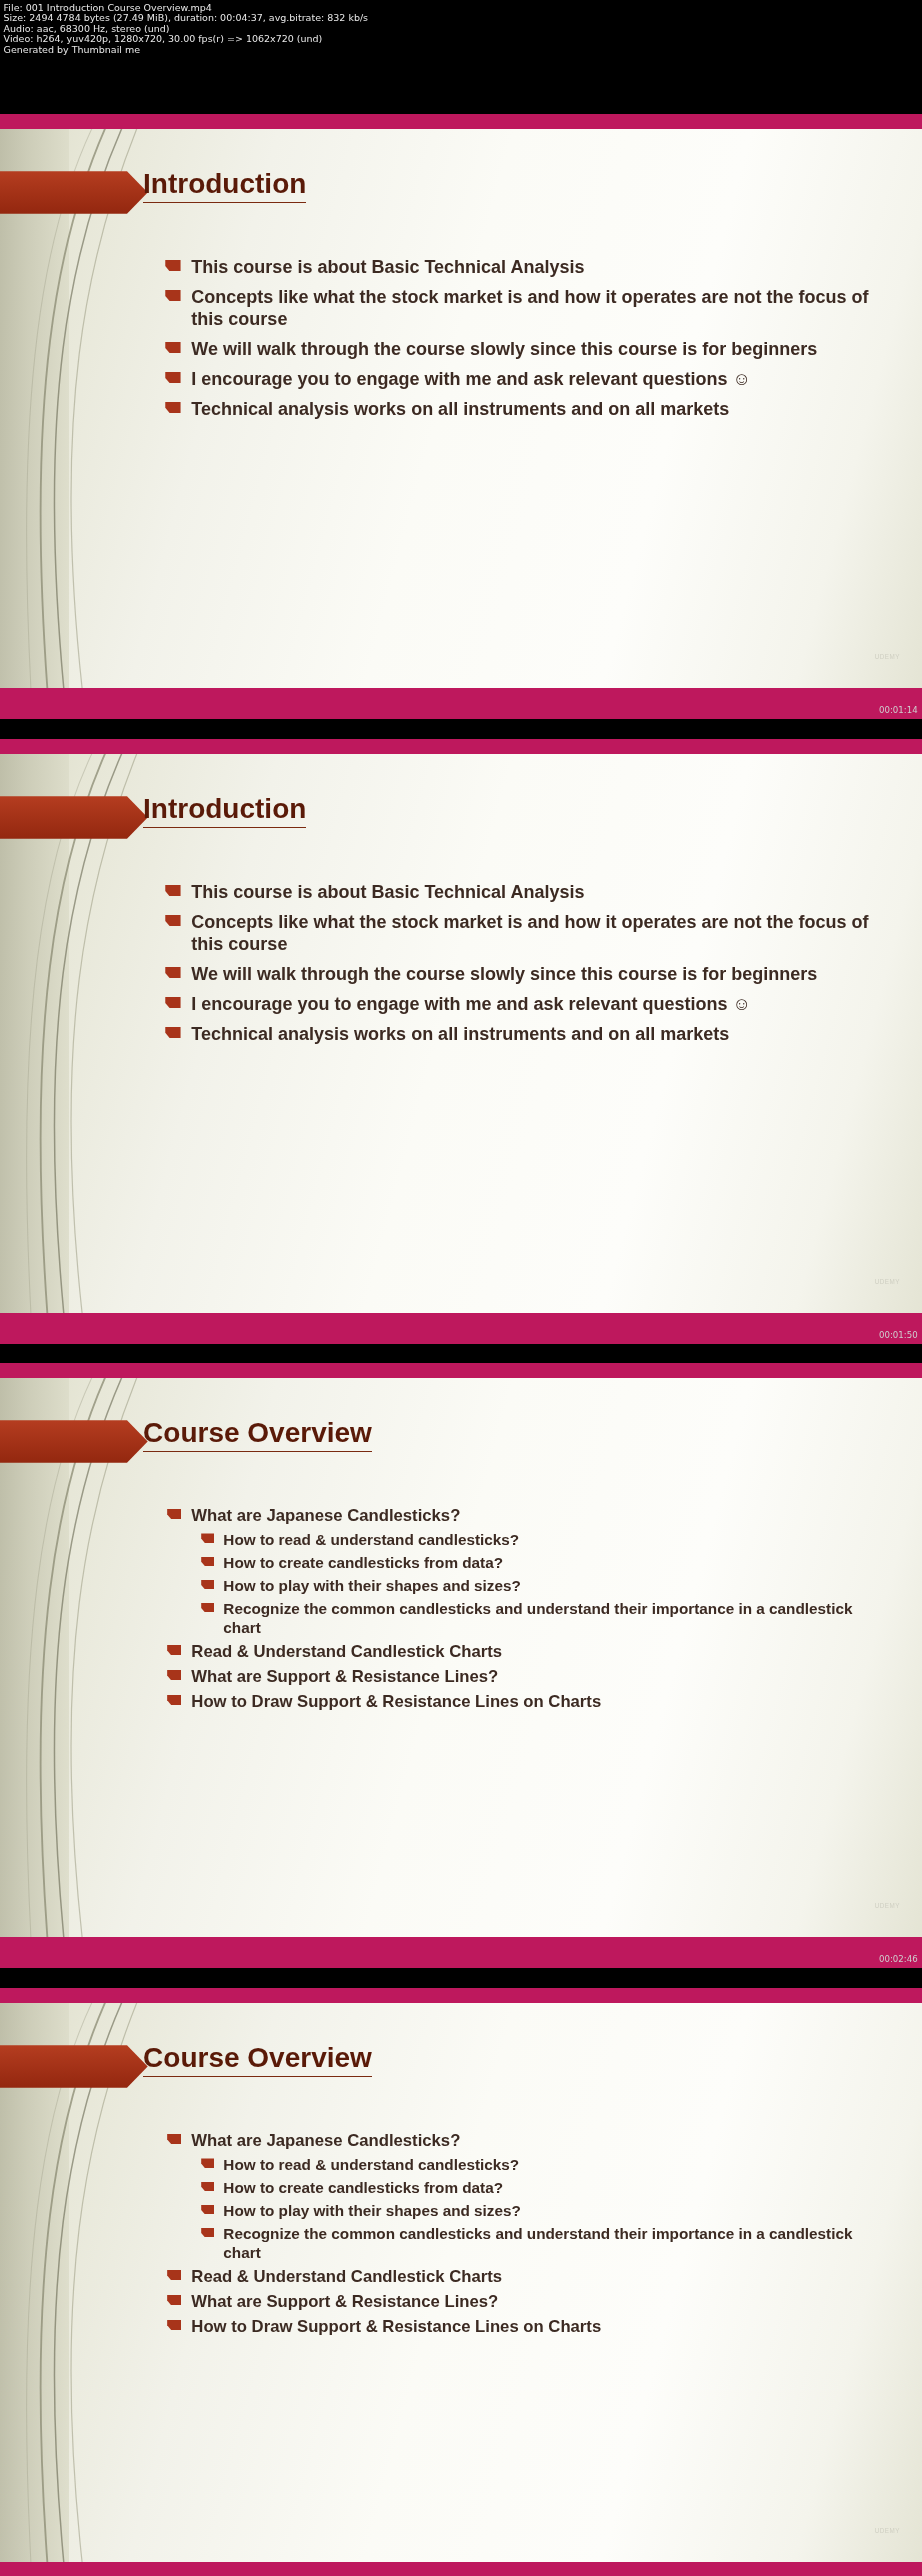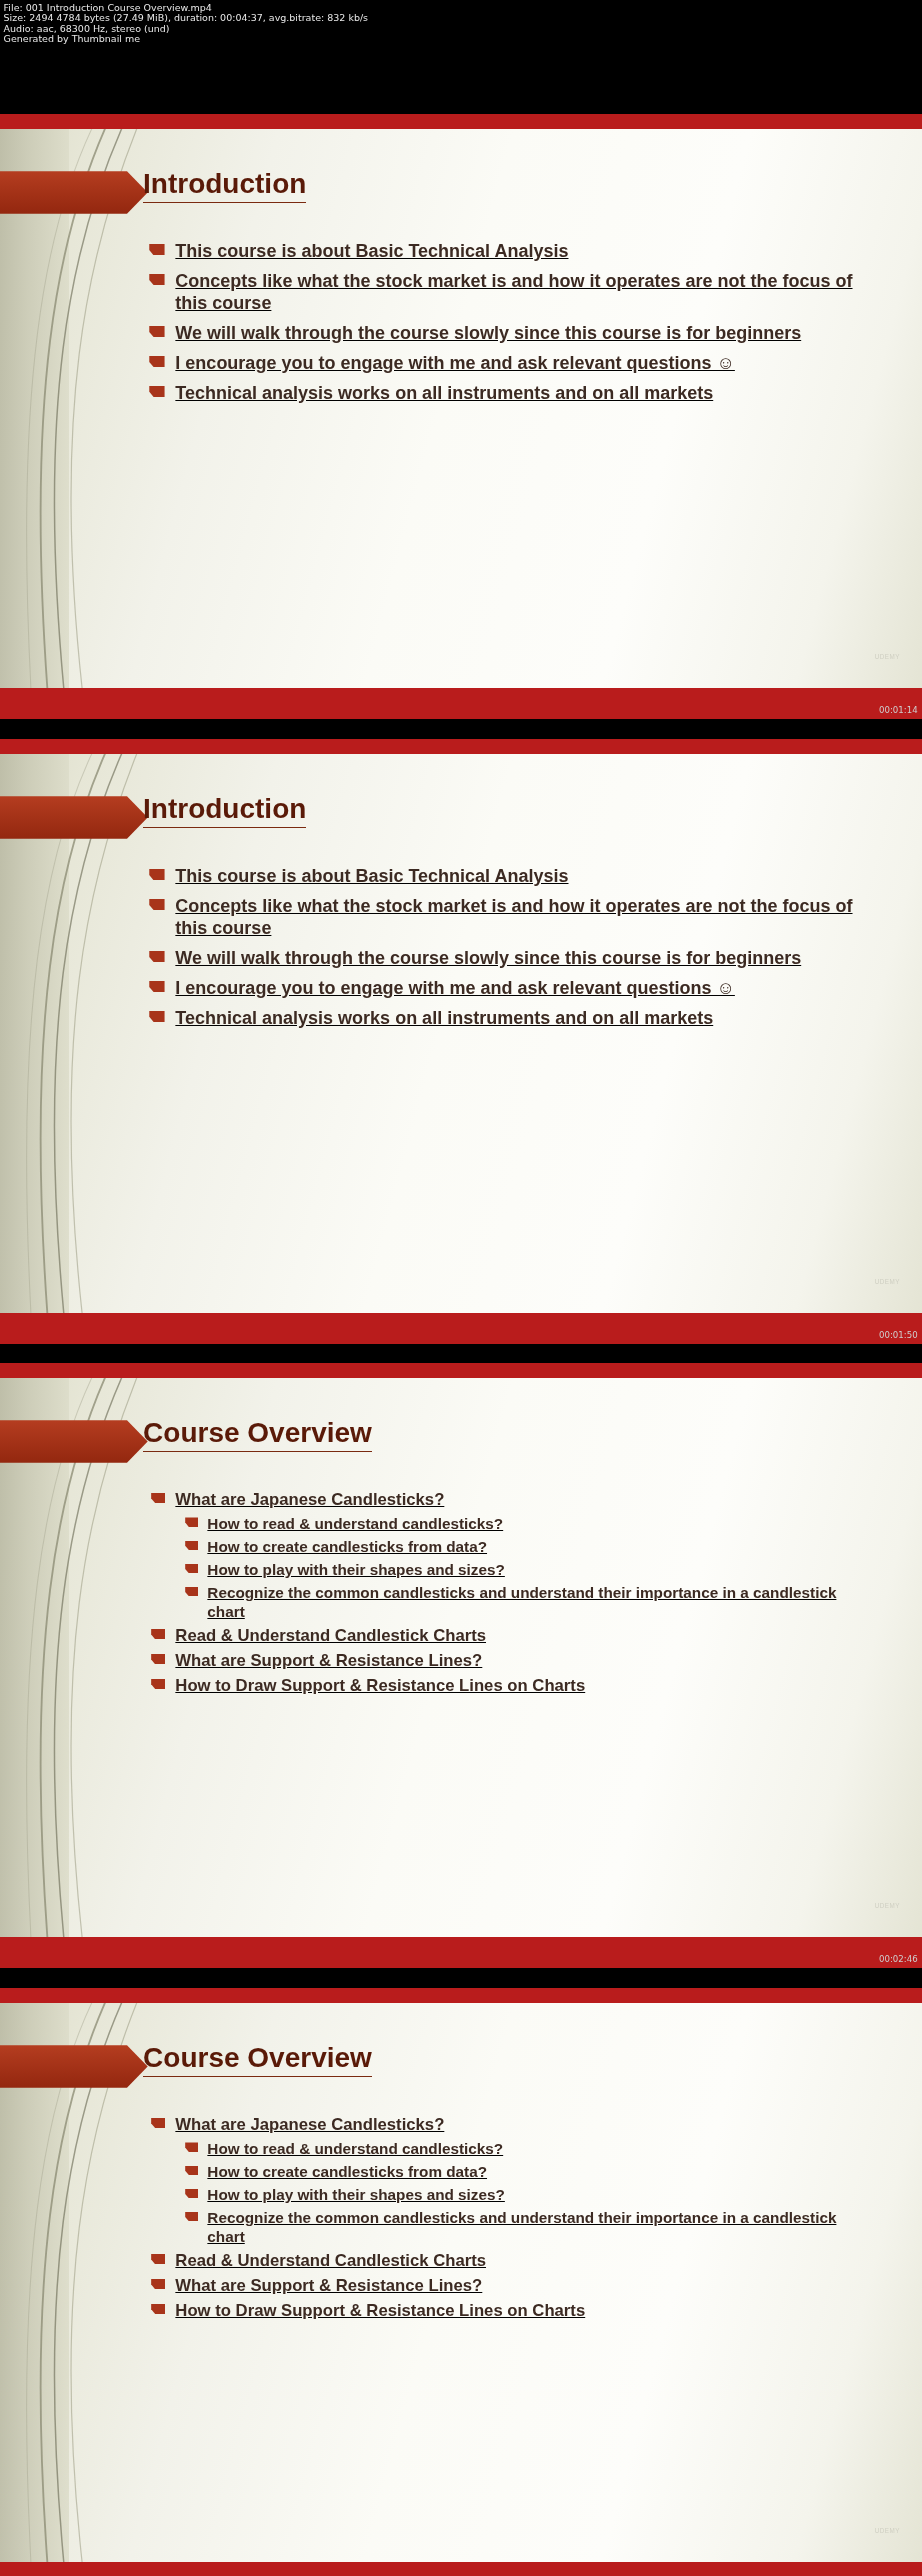--- a/index.html
+++ b/index.html
@@ -39,21 +39,21 @@
   
   .thumbs {
     position: absolute;
     left: 0;
     top: 0;
     width: 923px;
   }
   .thumb-row {
     position: relative;
     width: 923px;
-    background: #b91c1c;
+    background: #be185d;
   }
   .thumb {
     position: absolute;
     overflow: hidden;
     background: #000;
   }
   .timecode {
     position: absolute;
     right: 5.4px;
     bottom: 3.6px;
@@ -104,24 +104,23 @@
     position: absolute;
     color: #5a1a08;
     font-family: "Liberation Sans", sans-serif;
     font-weight: bold;
     border-bottom: 1.8px solid #7a2a10;
     padding-bottom: 1.8px;
     white-space: nowrap;
   }
   ul.bullets {
     position: absolute;
-    margin: 0;
+    margin: 16px;
     padding: 0;
     list-style: none;
-    text-decoration: underline;
   }
   ul.bullets li {
     position: relative;
     color: #3c2a22;
     font-family: "Liberation Sans", sans-serif;
     font-weight: bold;
   }
   ul.bullets li .bullet-mark {
     position: absolute;
     left: -1.45em;
@@ -146,20 +145,21 @@
 </style>
 </head>
 <body>
 
 <div class="sheet">
 
   <div class="info">
     <div>File: 001 Introduction  Course Overview.mp4</div>
     <div>Size: 2494 4784 bytes (27.49 MiB), duration: 00:04:37, avg.bitrate: 832 kb/s</div>
     <div>Audio: aac, 68300 Hz, stereo (und)</div>
+    <div>Video: h264, yuv420p, 1280x720, 30.00 fps(r) =&gt; 1062x720 (und)</div>
     <div>Generated by Thumbnail me</div>
   </div>
 
   <div class="thumbs" id="thumbs-container">
       <div class="thumb-row" style="position: absolute; left: 0px; top: 114px; height: 605px; width: 923px;">
         <div class="thumb" style="left: 0px; top: 15.3px; width: 923px; height: 559px;">
           <div class="slide">
             <div class="slide-left-band"></div>
             <div class="swoosh">
               <svg viewBox="0 0 220 620" preserveAspectRatio="none">

